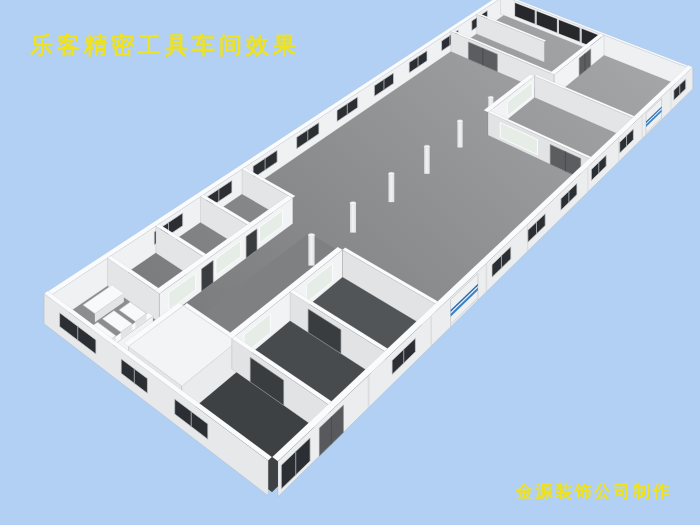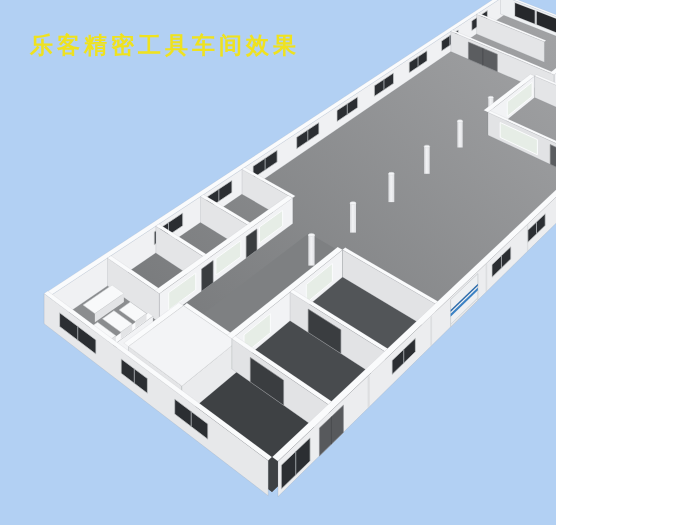--- a/index.html
+++ b/index.html
@@ -1,16 +1,16 @@
 <!DOCTYPE html>
 <html><head>
 <meta charset="utf-8">
 <style>
   html,body{margin:0;padding:0;}
-  .scene{position:relative;width:556px;height:525px;overflow:hidden;font-family:"Liberation Sans",sans-serif;}
+  .scene{position:relative;width:700px;height:525px;overflow:hidden;font-family:"Liberation Sans",sans-serif;}
   .scene svg{position:absolute;left:0;top:0;}
   .title-text{position:absolute;left:30px;top:30px;font-size:23px;font-weight:700;letter-spacing:4px;font-family:"Liberation Serif",serif;white-space:nowrap;}
   .credit-text{position:absolute;left:516px;top:480px;font-size:17px;font-weight:700;letter-spacing:2.5px;font-family:"Liberation Serif",serif;white-space:nowrap;}
 </style>
 </head>
 <body>
 
 <div class="scene" style="background: rgb(178, 208, 243);">
   <svg id="bldg" width="700" height="525" viewBox="0 0 700 525">
       <defs>
@@ -174,13 +174,14 @@
       <polygon points="44.1,323.7 268.2,495.7 268.2,460.5 44.1,293.5" fill="#e7e8ea" stroke="rgba(130,134,138,0.35)" stroke-width="0.5"></polygon>
       <polygon points="59.6,326.4 95.9,354.1 95.9,339.9 59.6,312.7" fill="#2b2e32" stroke="#c9cbcd" stroke-width="0.7"></polygon>
       <line x1="77.73043408306816" y1="340.24374535494275" x2="77.73043408306816" y2="326.3191970338359" stroke="#9ea2a6" stroke-width="1"></line>
       <polygon points="121.2,373.3 147.4,393.3 147.4,378.6 121.2,358.9" fill="#2b2e32" stroke="#c9cbcd" stroke-width="0.7"></polygon>
       <line x1="134.30205524376987" y1="383.2871904565513" x2="134.30205524376987" y2="368.78615363380214" stroke="#9ea2a6" stroke-width="1"></line>
       <polygon points="174.7,414.0 207.8,439.2 207.8,423.9 174.7,399.1" fill="#2b2e32" stroke="#c9cbcd" stroke-width="0.7"></polygon>
       <line x1="191.22126893688602" y1="426.5951070330751" x2="191.22126893688602" y2="411.51403959526914" stroke="#9ea2a6" stroke-width="1"></line>
       <polygon points="44.1,293.5 268.2,460.5 271.8,457.0 47.8,291.0" fill="#fafbfc" stroke="rgba(150,154,158,0.3)" stroke-width="0.4"></polygon>
     </svg>
   <div class="title-text" style="color: rgb(239, 226, 30);">乐客精密工具车间效果</div>
+  <div class="credit-text" style="color: rgb(239, 226, 30);">金源装饰公司制作</div>
 </div>
 
 </body></html>

